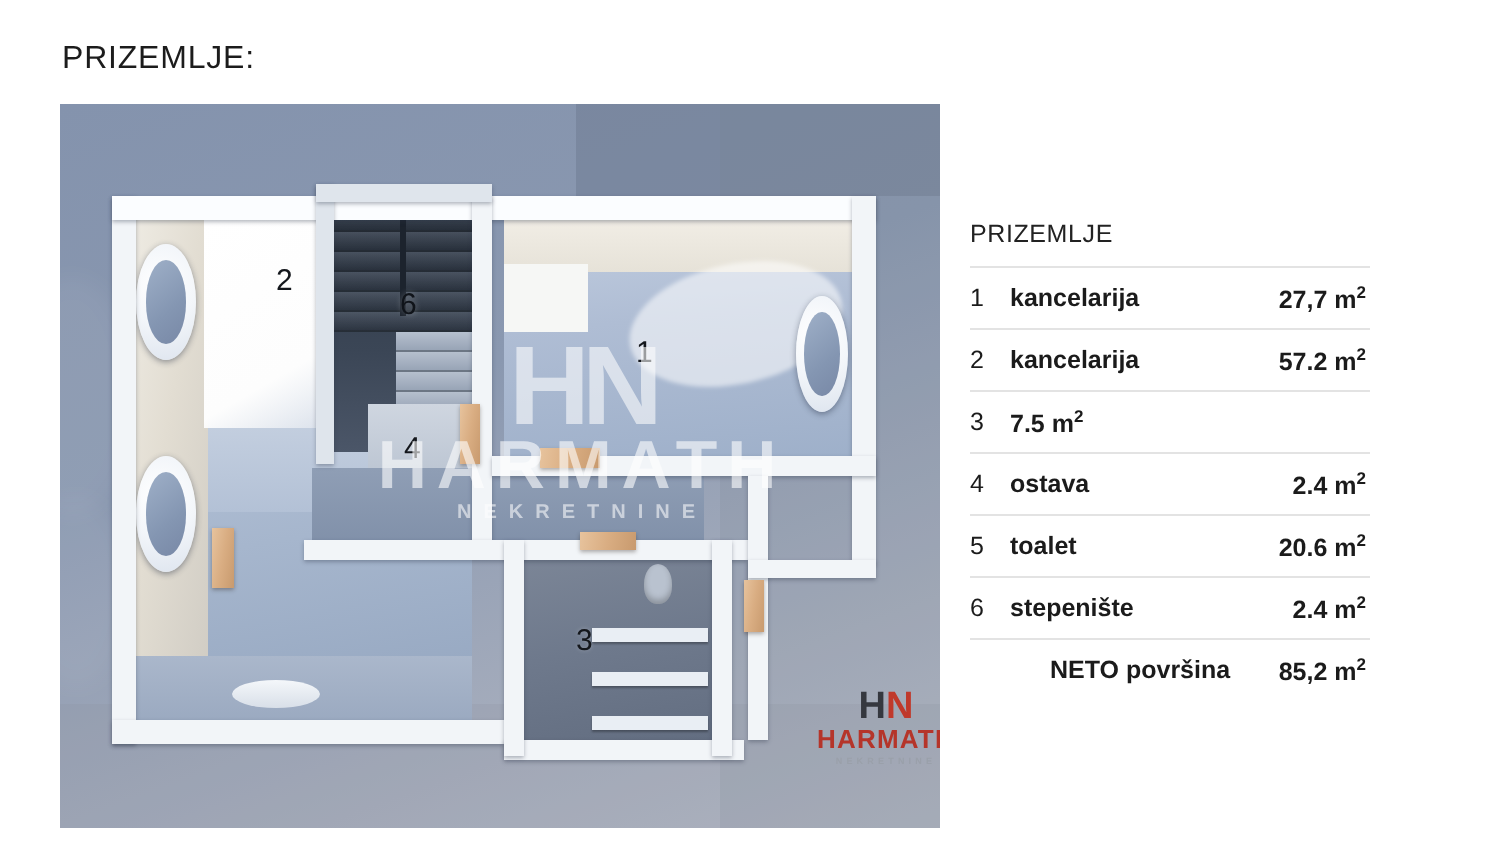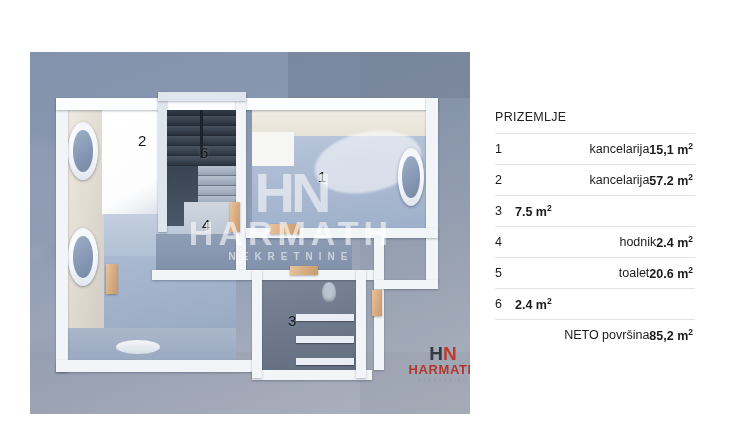--- a/index.html
+++ b/index.html
@@ -243,64 +243,66 @@
   }
   #corner-logo .cl-sub {
     font-size: 4.5px; font-weight: 700;
     color:#9aa0aa; letter-spacing: 2.1px;
     font-family: "Liberation Sans", sans-serif;
   }
 
   
   #legend {
     position:absolute;
-    left: 495px; top: 110px;
+    left: 485px; top: 110px;
     width: 200px;
   }
   #legend-title {
     font-size: 12.5px;
     color:#222;
     letter-spacing:0.3px;
     padding-bottom: 9px;
     white-space:nowrap;
   }
   .legend-row {
     display:flex;
     align-items:center;
     height: 31px;
     border-top: 1px solid #e3e3e3;
     font-size: 12.5px;
     color:#1b1b1b;
   }
-  .legend-row.total { border-top: 1px solid #e3e3e3; }
+  .legend-row.total { border-top: 1px solid #e3e3e3; gap: 20px; }
   .lg-num {
     width: 20px;
     flex: 0 0 20px;
     text-align:left;
     color:#1b1b1b;
   }
   .lg-name {
     flex: 1 1 auto;
-    text-align:right;
+    text-align:left;
     white-space:nowrap;
+    font-weight:bold;
   }
   .lg-area {
     flex: 0 0 auto;
     text-align:right;
     font-weight:700;
     white-space:nowrap;
     padding-right: 2px;
   }
   sup { font-size: 0.68em; vertical-align: super; }
 </style>
 </head>
 <body>
 
 <div id="page">
 
+  <div id="page-title">PRIZEMLJE:</div>
 
   <div id="floorplan">
 
     <div class="bg-blob" style="left:-26px; top:86px; width:64px; height:120px;"></div>
     <div class="bg-blob" style="left:-18px; top:196px; width:52px; height:96px;"></div>
     <div class="bg-shade" style="left:258px; top:0; width:182px; height:46px; background:rgba(70,82,102,0.20);"></div>
     <div class="bg-shade" style="left:330px; top:0; width:110px; height:362px; background:rgba(120,128,146,0.16);"></div>
     <div class="bg-shade" style="left:0; top:300px; width:440px; height:62px; background:rgba(140,146,160,0.22);"></div>
 
     <div id="house">
@@ -408,48 +410,49 @@
     </div>
 
   </div>
 
   <div id="legend">
     <div id="legend-title">PRIZEMLJE</div>
 
     <div class="legend-row">
       <span class="lg-num">1</span>
       <span class="lg-name">kancelarija</span>
-      <span class="lg-area"><span>15,1 m</span><sup>2</sup></span>
+      <span class="lg-area"><span>27,7 m</span><sup>2</sup></span>
     </div>
 
     <div class="legend-row">
       <span class="lg-num">2</span>
       <span class="lg-name">kancelarija</span>
       <span class="lg-area"><span>57.2 m</span><sup>2</sup></span>
     </div>
 
     <div class="legend-row">
       <span class="lg-num">3</span>
       <span class="lg-area"><span>7.5 m</span><sup>2</sup></span>
     </div>
 
     <div class="legend-row">
       <span class="lg-num">4</span>
-      <span class="lg-name">hodnik</span>
+      <span class="lg-name">ostava</span>
       <span class="lg-area"><span>2.4 m</span><sup>2</sup></span>
     </div>
 
     <div class="legend-row">
       <span class="lg-num">5</span>
       <span class="lg-name">toalet</span>
       <span class="lg-area"><span>20.6 m</span><sup>2</sup></span>
     </div>
 
     <div class="legend-row">
       <span class="lg-num">6</span>
+      <span class="lg-name">stepenište</span>
       <span class="lg-area"><span>2.4 m</span><sup>2</sup></span>
     </div>
 
     <div class="legend-row total">
       <span class="lg-num"></span>
       <span class="lg-name">NETO površina</span>
       <span class="lg-area"><span>85,2 m</span><sup>2</sup></span>
     </div>
   </div>
 

